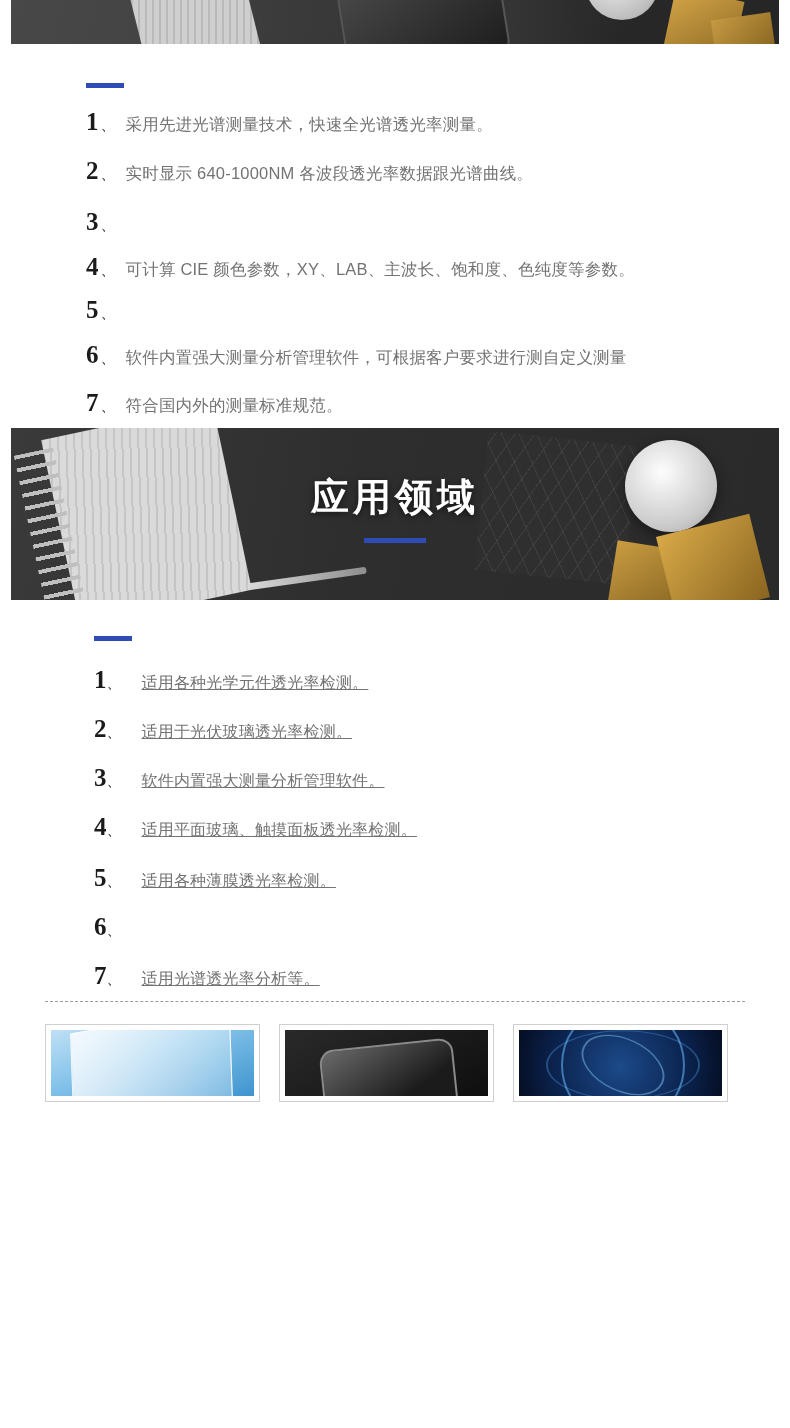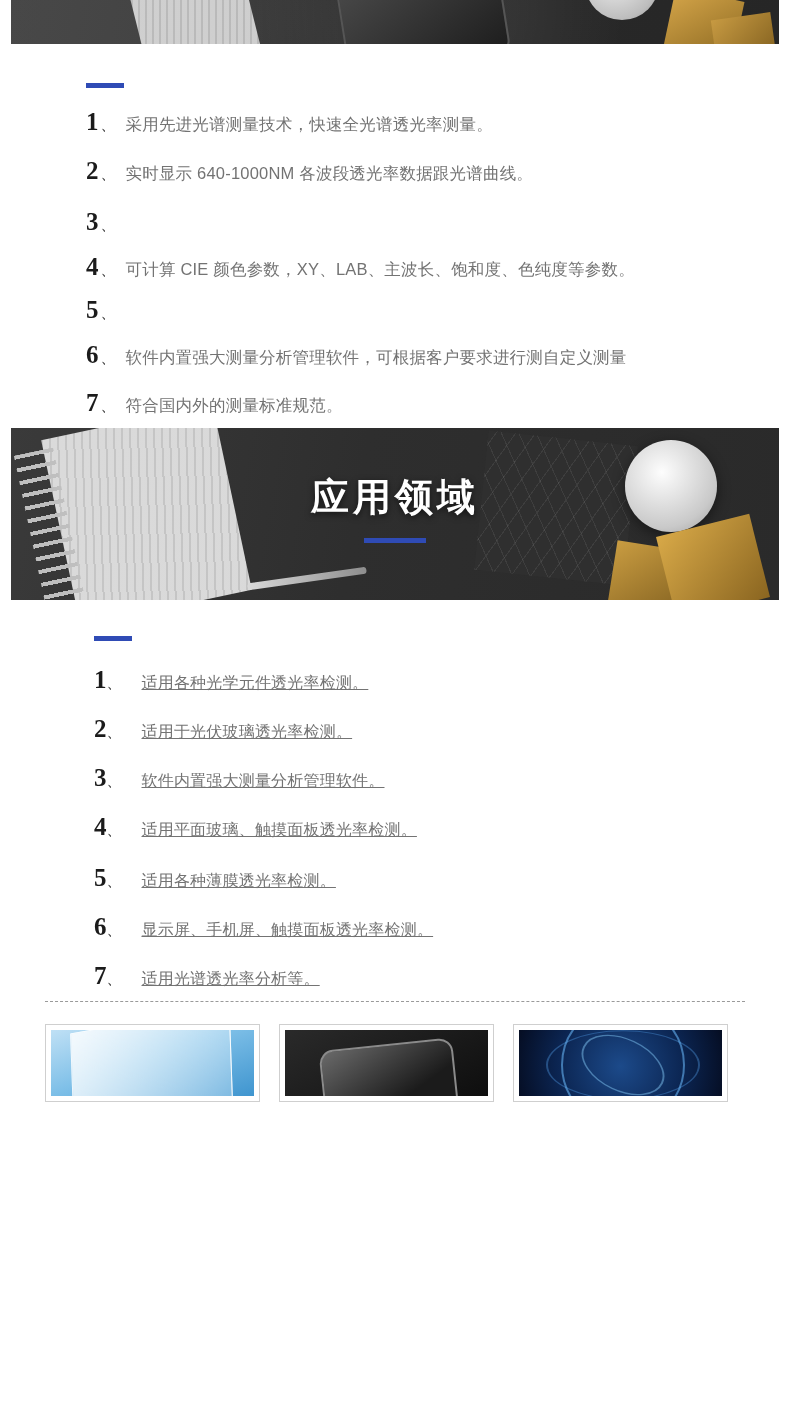--- a/index.html
+++ b/index.html
@@ -433,21 +433,20 @@
         <span class="row">
           <span class="num">5</span>
           <span class="dun">、</span>
           <span class="txt">适用各种薄膜透光率检测。</span>
         </span>
       </li>
       <li>
         <span class="row">
           <span class="num">6</span>
           <span class="dun">、</span>
-          <span class="txt">显示屏、手机屏、触摸面板透光率检测。</span>
         </span>
       </li>
       <li style="margin-bottom:6px;">
         <span class="row">
           <span class="num">7</span>
           <span class="dun">、</span>
           <span class="txt">适用光谱透光率分析等。</span>
         </span>
       </li>
     </ul>

